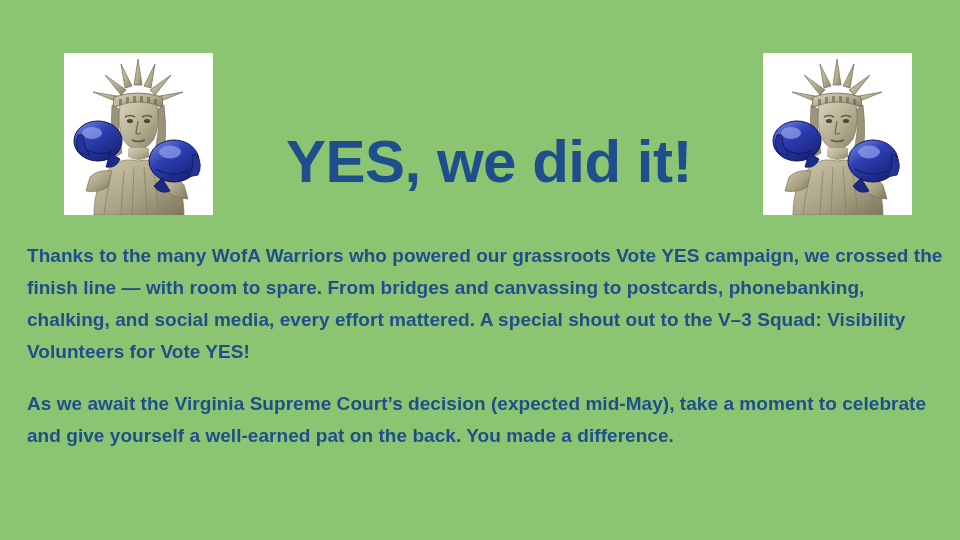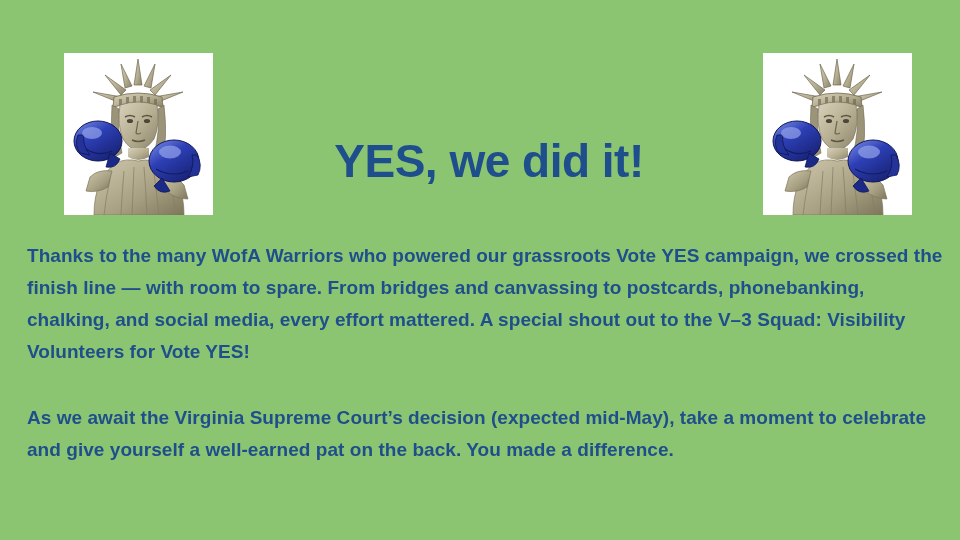--- a/index.html
+++ b/index.html
@@ -49,21 +49,21 @@
     width: 548px;
     height: 86px;
     display: flex;
     align-items: center;
     justify-content: center;
   }
   .title {
     margin: 12px;
     color: #1f4e8c;
     font-family: "Liberation Sans", sans-serif;
-    font-size: 46px;
+    font-size: 60px;
     line-height: 1.05;
     letter-spacing: -0.5px;
     white-space: nowrap;
   }
   .title .title-strong {
     font-weight: bold;
   }
   .title .title-rest {
     font-weight: bold;
   }
@@ -79,21 +79,21 @@
     margin: 0;
     color: #1f4e8c;
     font-family: "Liberation Sans", sans-serif;
     font-size: 19px;
     font-weight: bold;
     line-height: 32px;
     text-align: left;
     letter-spacing: 0.05px;
   }
   .para + .para {
-    margin-top: 34px;
+    margin-top: 20px;
   }
 </style>
 </head>
 <body>
 
 <div class="slide">
 
   <div class="statue-frame left">
     <svg viewBox="0 0 149 162" xmlns="http://www.w3.org/2000/svg">
       <defs>

